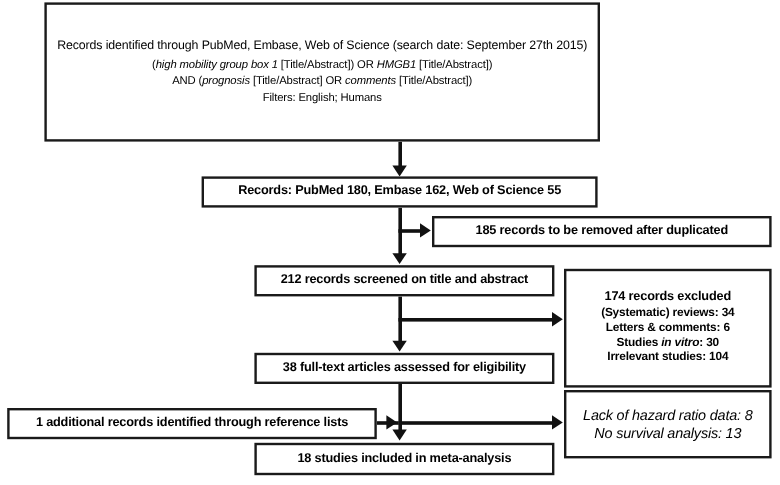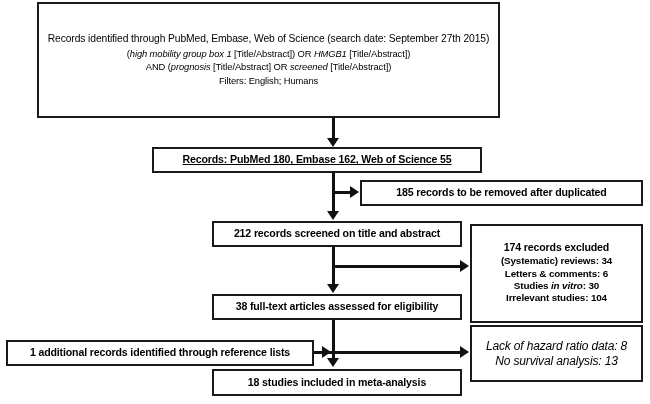--- a/index.html
+++ b/index.html
@@ -26,21 +26,21 @@
   .box .ln{display:block;white-space:nowrap;line-height:1.05;}
 
   
   #box-search{left:37px;top:2px;width:463px;height:116px;padding:5px 6px;}
   #box-search .ln{margin:2px 0;}
   #box-search .b{font-weight:normal;font-size:10.3px;letter-spacing:-0.1px;}
   #box-search .r{font-weight:normal;font-size:9.4px;letter-spacing:-0.1px;}
   .it{font-style:italic;}
 
   
-  #box-records{left:152px;top:147px;width:330px;height:26px;text-decoration:underline;}
+  #box-records{left:168px;top:147px;width:330px;height:26px;}
   #box-screened{left:212px;top:221px;width:250px;height:26px;}
   #box-fulltext{left:212px;top:294px;width:250px;height:26px;}
   #box-included{left:212px;top:369px;width:250px;height:27px;}
   #box-records .ln,#box-screened .ln,#box-fulltext .ln,#box-included .ln{
     font-weight:bold;font-size:10.6px;letter-spacing:-0.15px;
   }
 
   
   #box-duplicates{left:360px;top:180px;width:283px;height:26px;}
   #box-duplicates .ln{font-weight:bold;font-size:10.6px;letter-spacing:-0.15px;}
@@ -100,21 +100,21 @@
 
   <div class="hline" style="left:314px;top:351px;width:18px;"></div>
   <div class="arrow-right" style="left:322px;top:346px;"></div>
 
   <div class="hline" style="left:332px;top:351px;width:132px;"></div>
   <div class="arrow-right" style="left:460px;top:346px;"></div>
 
   <div class="box" id="box-search">
     <span class="ln b">Records identified through PubMed, Embase, Web of Science (search date: September 27th 2015)</span>
     <span class="ln r">(<span class="it">high mobility group box 1</span> [Title/Abstract]) OR <span class="it">HMGB1</span> [Title/Abstract])</span>
-    <span class="ln r">AND (<span class="it">prognosis</span> [Title/Abstract] OR <span class="it">screened</span> [Title/Abstract])</span>
+    <span class="ln r">AND (<span class="it">prognosis</span> [Title/Abstract] OR <span class="it">comments</span> [Title/Abstract])</span>
     <span class="ln r">Filters: English; Humans</span>
   </div>
 
   <div class="box" id="box-records">
     <span class="ln">Records: PubMed 180, Embase 162, Web of Science 55</span>
   </div>
 
   <div class="box" id="box-duplicates">
     <span class="ln">185 records to be removed after duplicated</span>
   </div>

